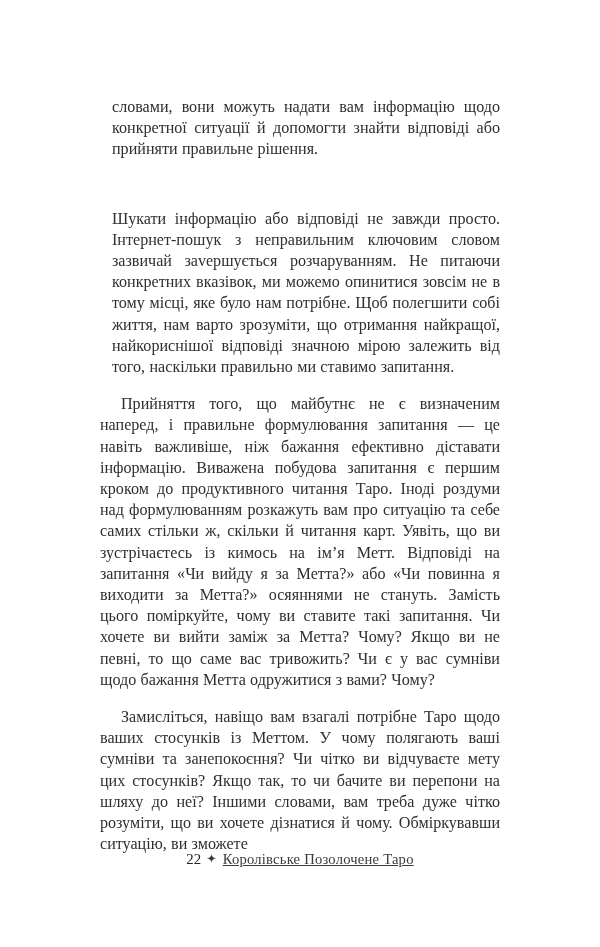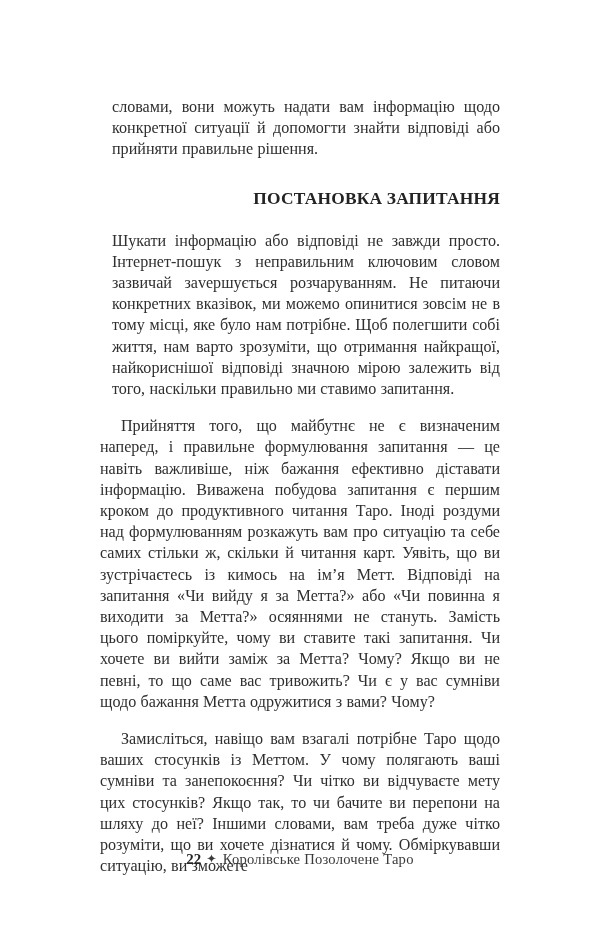--- a/index.html
+++ b/index.html
@@ -74,48 +74,48 @@
     left: 0;
     top: 849px;
     width: 600px;
     text-align: center;
     font-size: 14.6px;
     line-height: 20px;
     color: #3a3a3a;
     white-space: nowrap;
   }
   .footer .page-number {
-    font-weight: bold;
+    font-weight: normal;
     font-size: 14.9px;
     color: #242424;
   }
   .footer .ornament {
     display: inline-block;
     margin: 0 6px 0 5px;
     font-size: 12.5px;
     color: #3a3a3a;
     position: relative;
     top: -1px;
   }
   .footer .book-title {
     letter-spacing: 0.015em;
+    text-decoration: underline;
   }
 </style>
 </head>
 <body>
 
 <div class="page">
 
   <div class="text-column">
 
     <p class="body-par no-indent">словами, вони можуть надати вам інформацію щодо кон­кретної ситуації й допомогти знайти відповіді або прийня­ти правильне рішення.</p>
 
     <div class="gap-before-heading"></div>
 
-    <h2 class="section-heading">ПОСТАНОВКА ЗАПИТАННЯ</h2>
 
     <div class="gap-after-heading"></div>
 
     <p class="body-par no-indent">Шукати інформацію або відповіді не завжди просто. Інтер­нет-пошук з неправильним ключовим словом зазвичай за­vершується розчаруванням. Не питаючи конкретних вка­зівок, ми можемо опинитися зовсім не в тому місці, яке було нам потрібне. Щоб полегшити собі життя, нам вар­то зрозуміти, що отримання найкращої, найкориснішої від­повіді значною мірою залежить від того, наскільки пра­вильно ми ставимо запитання.</p>
 
     <p class="body-par indent">Прийняття того, що майбутнє не є визначеним наперед, і правильне формулювання запитання — це навіть важ­ливіше, ніж бажання ефективно діставати інформацію. Ви­важена побудова запитання є першим кроком до продук­тивного читання Таро. Іноді роздуми над формулюванням розкажуть вам про ситуацію та себе самих стільки ж, скіль­ки й читання карт. Уявіть, що ви зустрічаєтесь із кимось на ім’я Метт. Відповіді на запитання «Чи вийду я за Мет­та?» або «Чи повинна я виходити за Метта?» осяяннями не стануть. Замість цього поміркуйте, чому ви ставите та­кі запитання. Чи хочете ви вийти заміж за Метта? Чому? Якщо ви не певні, то що саме вас тривожить? Чи є у вас сумніви щодо бажання Метта одружитися з вами? Чому?</p>
 
     <p class="body-par indent">Замисліться, навіщо вам взагалі потрібне Таро щодо ва­ших стосунків із Меттом. У чому полягають ваші сумніви та занепокоєння? Чи чітко ви відчуваєте мету цих стосун­ків? Якщо так, то чи бачите ви перепони на шляху до неї? Іншими словами, вам треба дуже чітко розуміти, що ви хо­чете дізнатися й чому. Обміркувавши ситуацію, ви зможете</p>
 
   </div>

